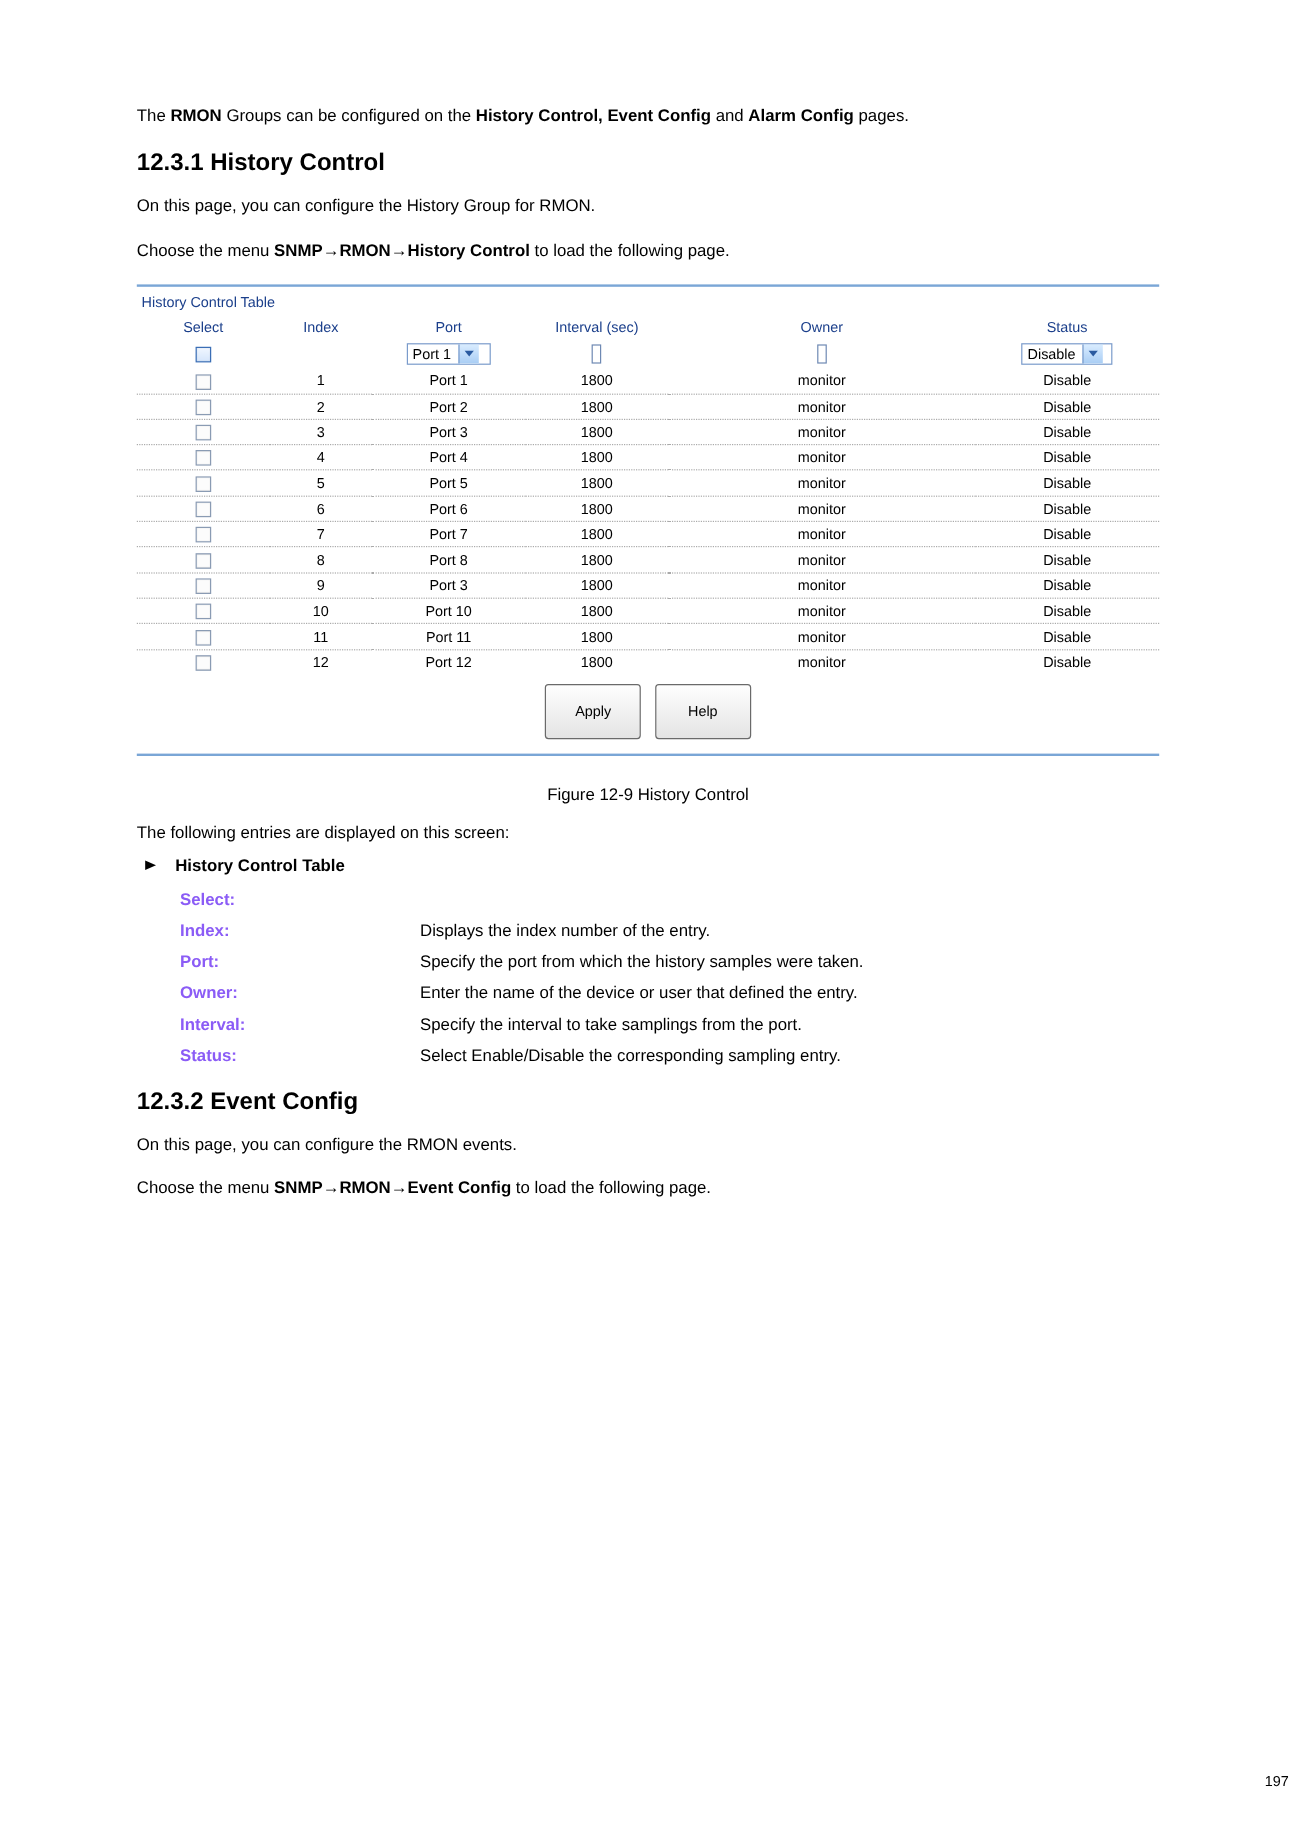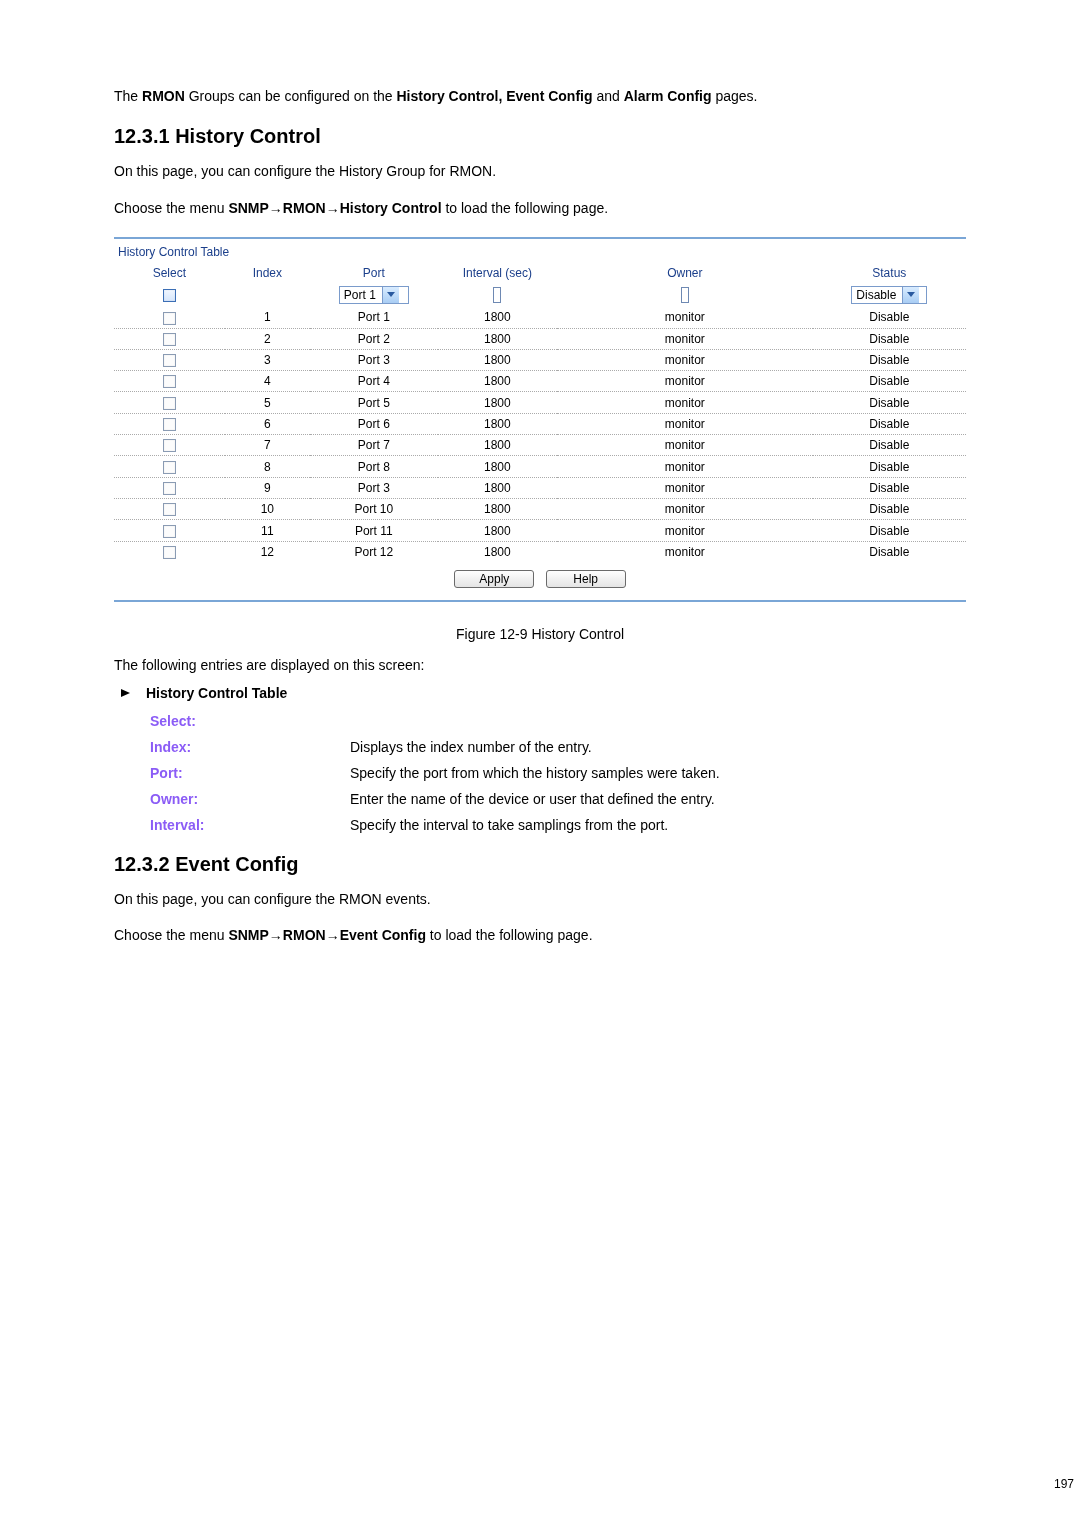--- a/index.html
+++ b/index.html
@@ -119,21 +119,21 @@
     font-size: 12px;
     padding: 0 3px;
   }
   .panel-buttons {
     text-align: center;
     margin-top: 8px;
   }
   .classic-btn {
     display: inline-block;
     min-width: 58px;
-    padding: 1px 10px;
+    padding: 15px 10px;
     border: 1px solid #6a6a6a;
     border-radius: 3px;
     background: linear-gradient(#fefefe,#e4e4e4);
     font-size: 12px;
     text-align: center;
     margin: 0 4px;
   }
   .caption {
     text-align: center;
     margin: 24px 0 12px 0;
@@ -373,20 +373,24 @@
         <div class="def-desc">Specify the port from which the history samples were taken.</div>
       </div>
       <div class="def-row">
         <div class="def-term">Owner:</div>
         <div class="def-desc">Enter the name of the device or user that defined the entry.</div>
       </div>
       <div class="def-row">
         <div class="def-term">Interval:</div>
         <div class="def-desc">Specify the interval to take samplings from the port.</div>
       </div>
+      <div class="def-row">
+        <div class="def-term">Status:</div>
+        <div class="def-desc">Select Enable/Disable the corresponding sampling entry.</div>
+      </div>
     </div>
 
   <div class="heading" style="margin-top:20px">12.3.2  Event Config</div>
 
   <p class="body-text">On this page, you can configure the RMON events.</p>
 
   <p class="body-text">
     <span>Choose the menu </span><span class="bold">SNMP→RMON→Event Config</span><span> to load the following page.</span>
   </p>
 

